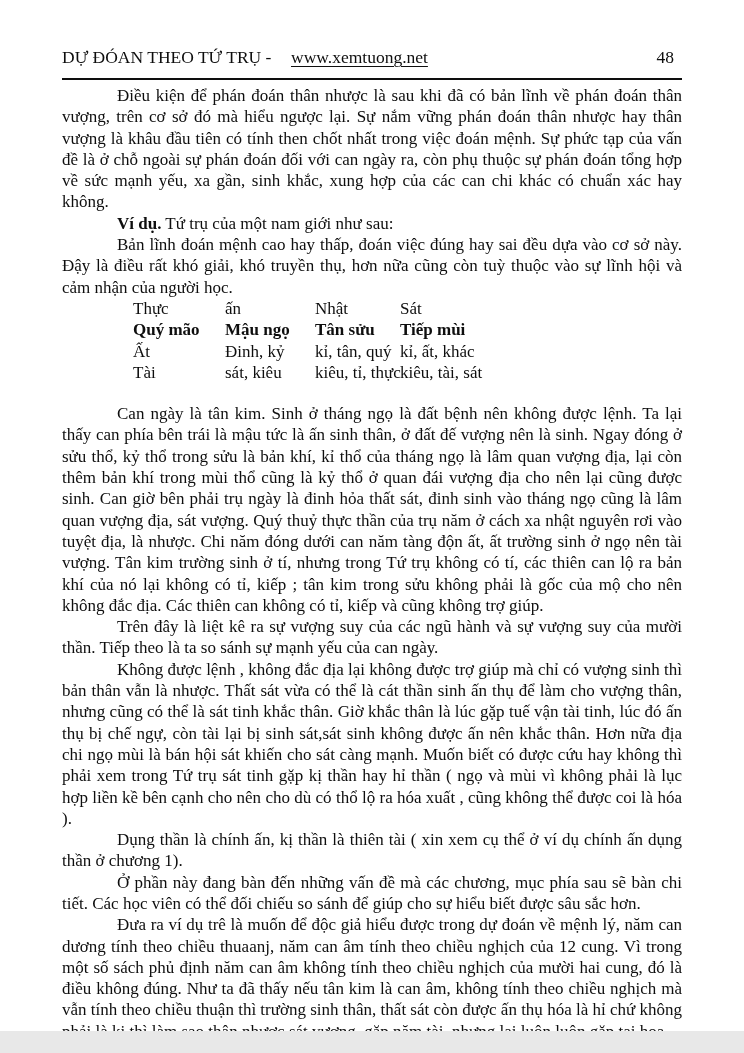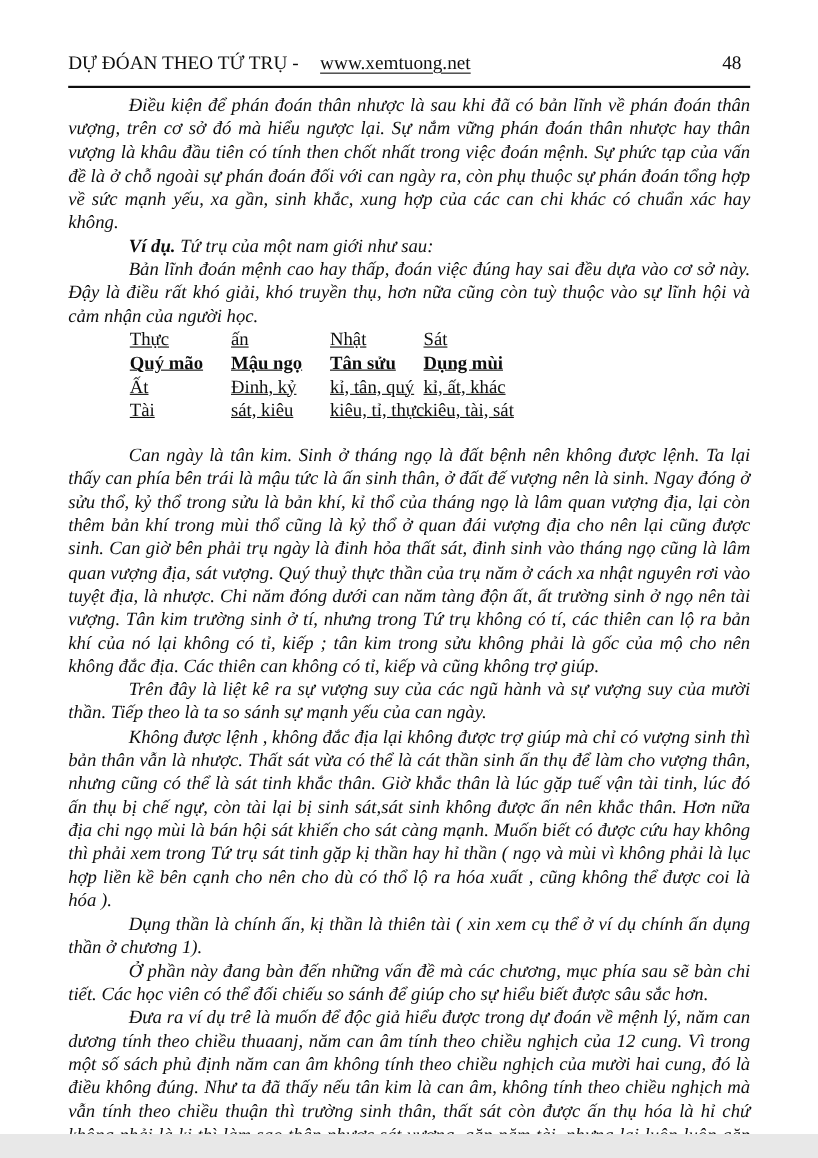--- a/index.html
+++ b/index.html
@@ -30,28 +30,27 @@
     height: 2px;
     background: #0e0e0e;
     margin-top: 10px;
     margin-bottom: 5px;
   }
   .body-text { font-size: 17px; line-height: 21.3px; }
   .para {
     margin: 0;
     text-align: justify;
   }
-  .para.indent { text-indent: 55px; font-style: italic; }
+  .para.indent { text-indent: 55px; }
   .example-label { font-weight: bold; }
   .pillar-table {
     display: grid;
     grid-template-columns: 92px 90px 85px auto;
-    margin-left: 56px;
+    margin-left: 71px;
     margin-bottom: 20px;
-    text-decoration: underline;
   }
   .pillar-table .cell { white-space: nowrap; }
   .pillar-table .bold-row { font-weight: bold; }
 </style>
 </head>
 <body>
 
 <div class="page">
 
   <div class="header-row">
@@ -71,21 +70,21 @@
 
     <div class="pillar-table">
       <span class="cell">Thực</span>
       <span class="cell">ấn</span>
       <span class="cell">Nhật</span>
       <span class="cell">Sát</span>
 
       <span class="cell bold-row">Quý mão</span>
       <span class="cell bold-row">Mậu ngọ</span>
       <span class="cell bold-row">Tân sửu</span>
-      <span class="cell bold-row">Dụng mùi</span>
+      <span class="cell bold-row">Tiếp mùi</span>
 
       <span class="cell">Ất</span>
       <span class="cell">Đinh, kỷ</span>
       <span class="cell">kỉ, tân, quý</span>
       <span class="cell">kỉ, ất, khác</span>
 
       <span class="cell">Tài</span>
       <span class="cell">sát, kiêu</span>
       <span class="cell">kiêu, tỉ, thực</span>
       <span class="cell">kiêu, tài, sát</span>

